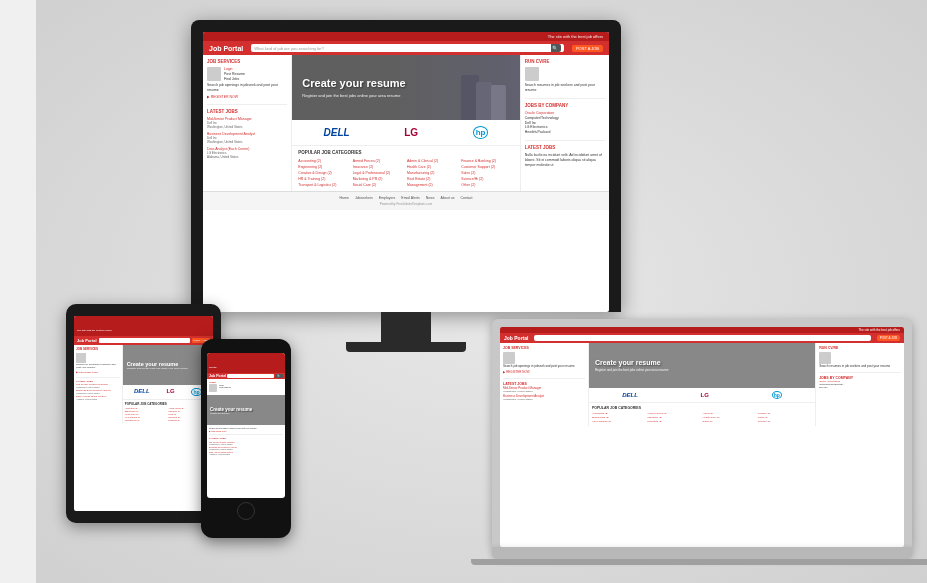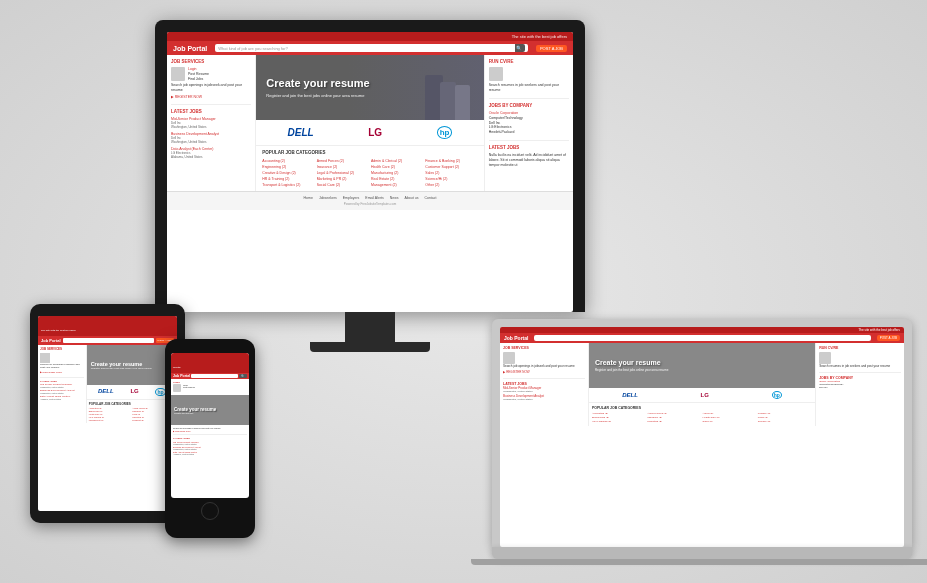--- a/index.html
+++ b/index.html
@@ -13,20 +13,21 @@
       align-items: center;
       justify-content: center;
       position: relative;
     }
 
     .scene {
       width: 927px;
       height: 583px;
       position: relative;
       background: radial-gradient(ellipse at center, #e8e8e8 0%, #d0d0d0 100%);
+      margin-left: 36px;
     }
 
     
     .monitor {
       position: absolute;
       top: 20px;
       left: 155px;
       width: 430px;
     }
     .monitor-screen-border {

